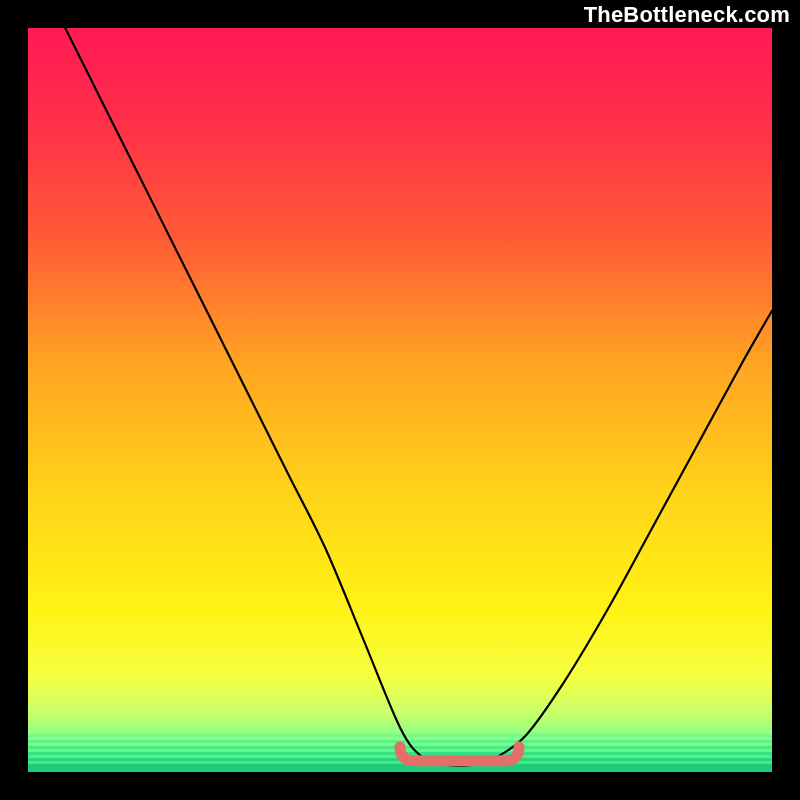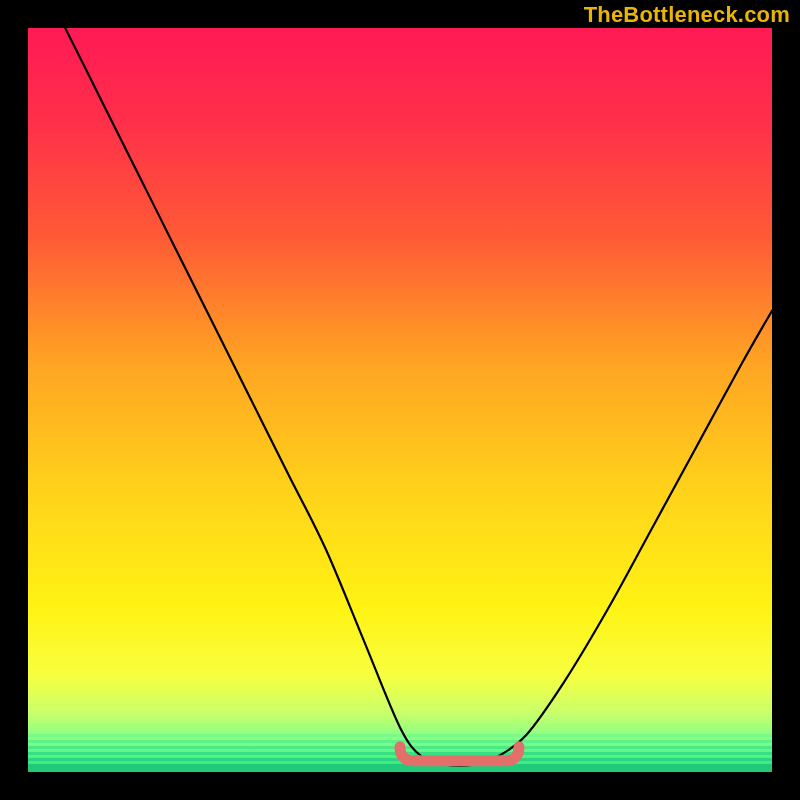--- a/index.html
+++ b/index.html
@@ -40,21 +40,21 @@
     width: 100%;
     height: 100%;
   }
   .watermark {
     position: absolute;
     top: 2px;
     right: 10px;
     font-family: Arial, Helvetica, sans-serif;
     font-size: 22px;
     font-weight: 600;
-    color: #eab308;
+    color: #ffffff;
     letter-spacing: 0.2px;
     user-select: none;
     margin-left: 28px;
   }
 </style>
 </head>
 <body>
 
 <div class="frame">
 

